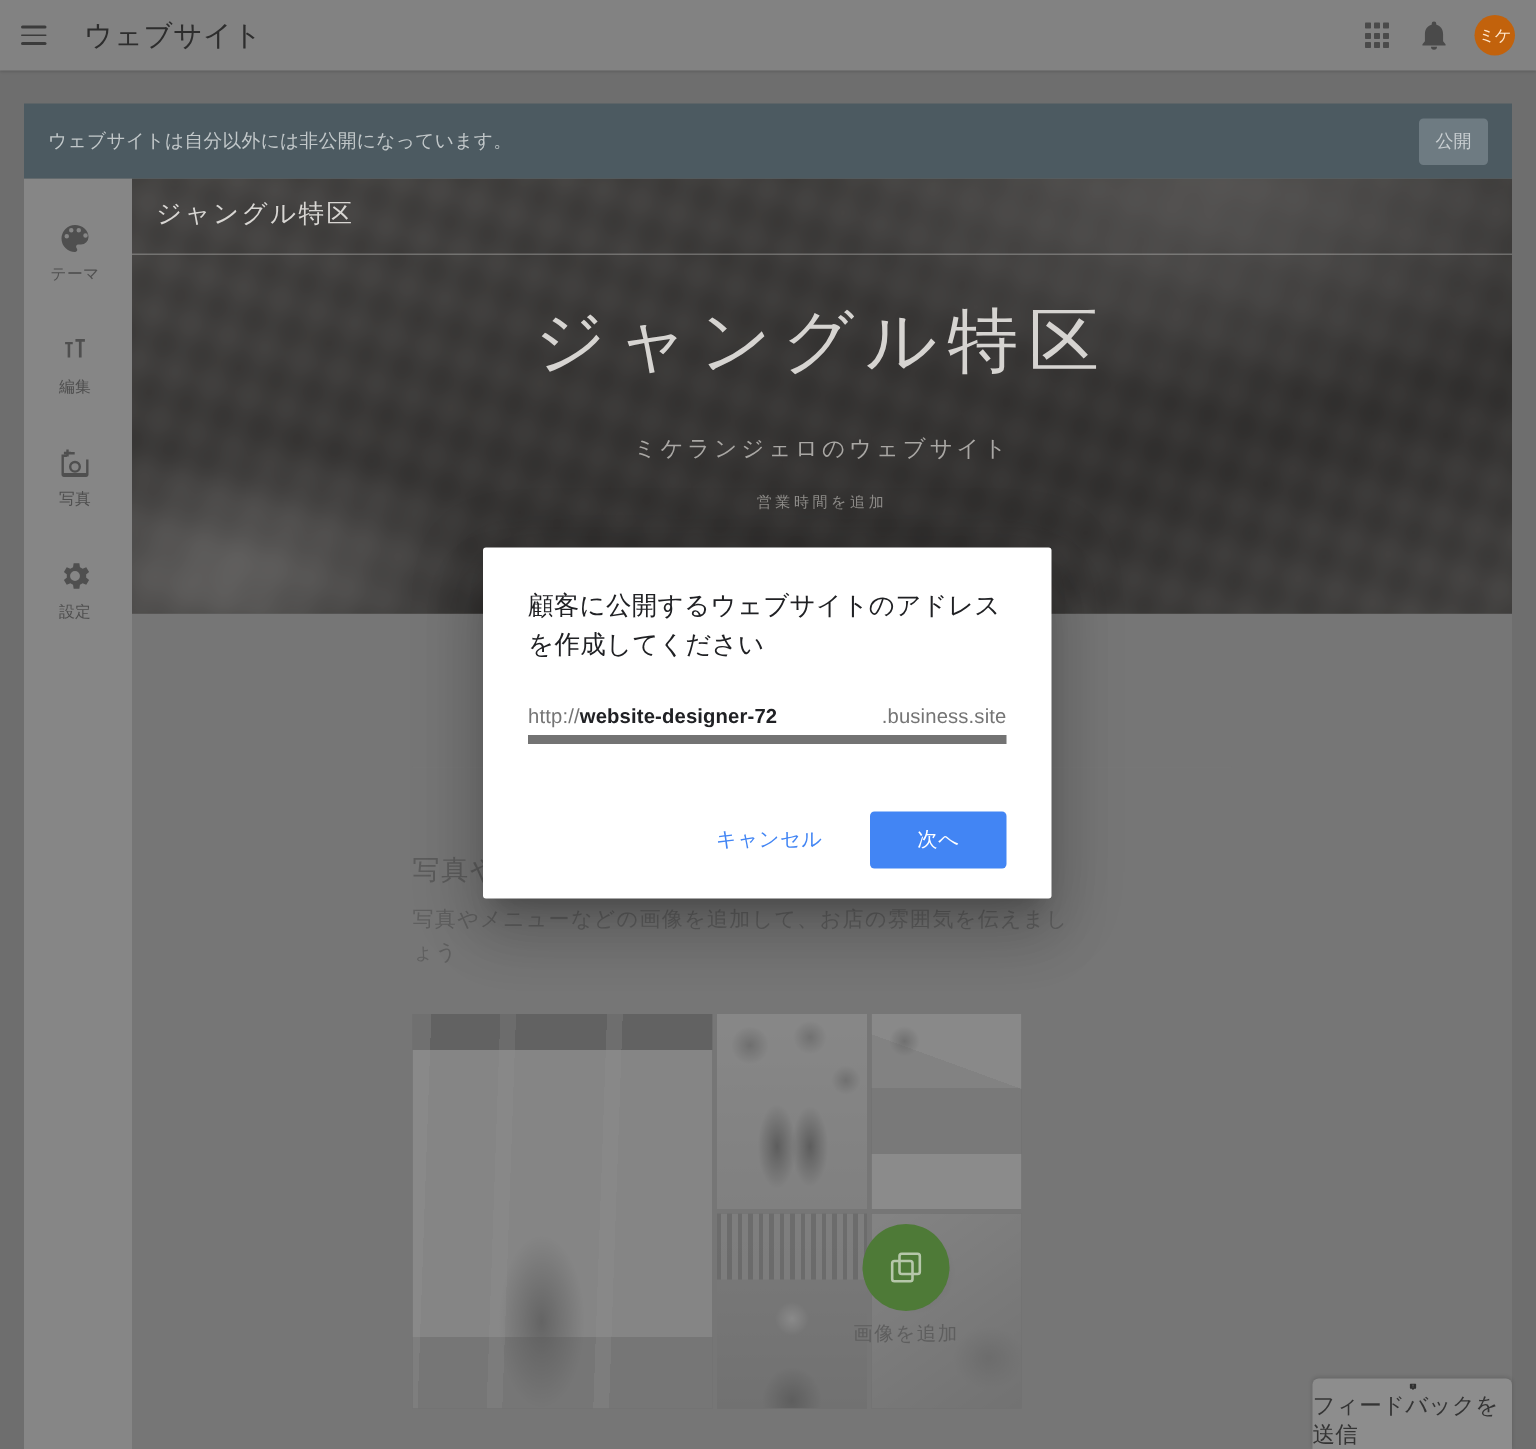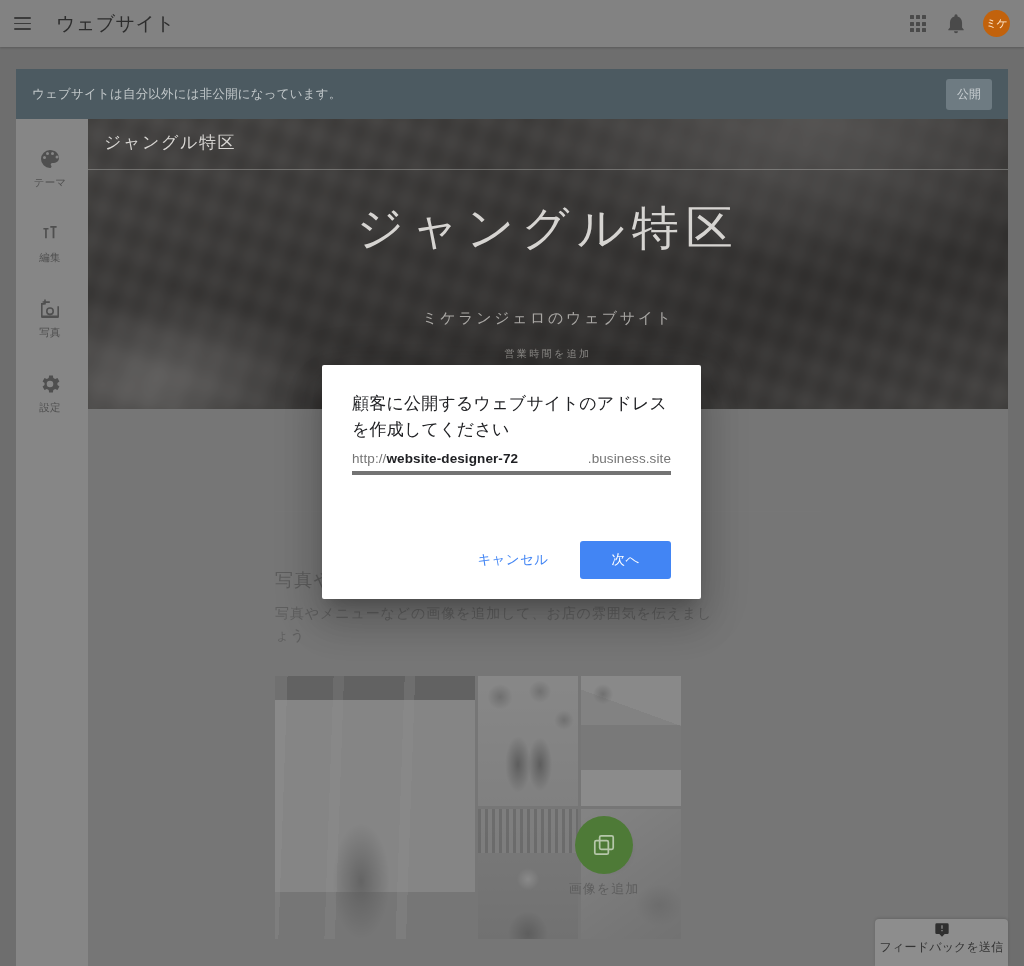--- a/index.html
+++ b/index.html
@@ -184,21 +184,21 @@
     text-align: center;
   }
   .hero-title {
     font-family: "Liberation Serif", "DejaVu Serif", serif;
     font-size: 47px;
     color: #d6d4d1;
     letter-spacing: 7px;
     line-height: 1.25;
   }
   .hero-subtitle {
-    margin-top: 51px;
+    margin-top: 32px;
     font-family: "Liberation Serif", "DejaVu Serif", serif;
     font-size: 15px;
     color: #a9a7a4;
     letter-spacing: 2.6px;
   }
   .hero-hours {
     margin-top: 19px;
     font-family: "Liberation Serif", "DejaVu Serif", serif;
     font-size: 10px;
     color: #8f8d8a;
@@ -317,21 +317,21 @@
     border-radius: 4px 4px 0 0;
     display: flex; flex-direction: column;
     align-items: center; justify-content: flex-start;
     padding-top: 3px;
     cursor: pointer;
     z-index: 6;
     box-shadow: 0 -1px 3px rgba(0,0,0,0.14);
   }
   .feedback-icon { width: 16px; height: 16px; margin-bottom: 1px; }
   .feedback-label {
-    font-size: 12px;
+    font-size: 15px;
     color: #343434;
     letter-spacing: 0.2px;
   }
 
   
   .scrim {
     position: absolute; inset: 0;
     background: rgba(0,0,0,0.0);
     z-index: 20;
   }
@@ -348,24 +348,24 @@
     padding: 26px 30px 0 30px;
   }
   .dialog-title {
     font-size: 17px;
     color: #202124;
     line-height: 1.55;
     letter-spacing: 0.2px;
     font-weight: 400;
   }
   .url-field {
-    margin-top: 7px;
+    margin-top: 26px;
     display: flex;
     align-items: center;
-    border-bottom: 4px solid #737373;
+    border-bottom: 6px solid #737373;
     padding-bottom: 5px;
   }
   .url-prefix {
     font-size: 13.5px;
     color: #757575;
     letter-spacing: 0.1px;
   }
   .url-input {
     flex: 1;
     border: none;

